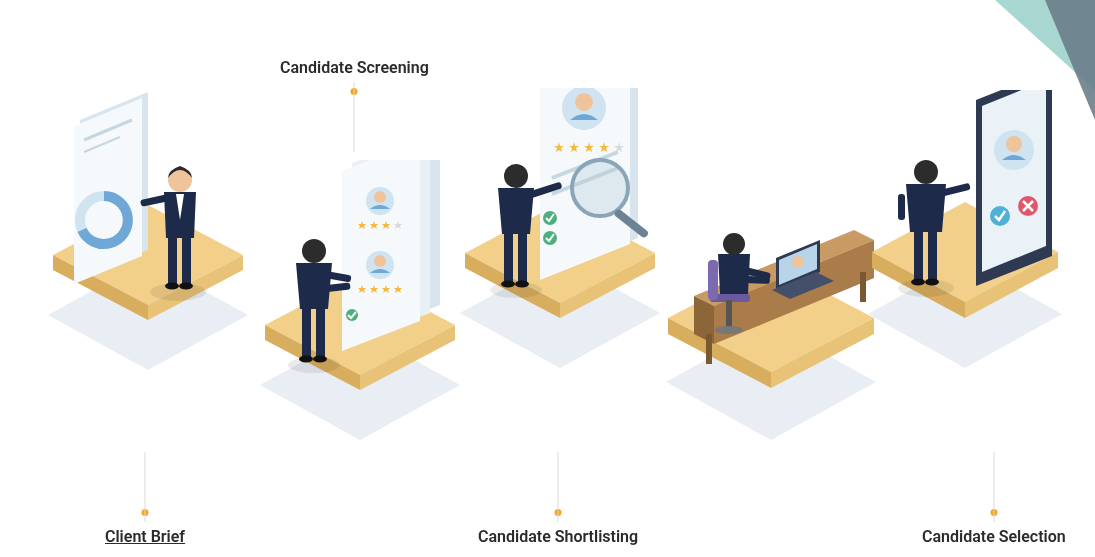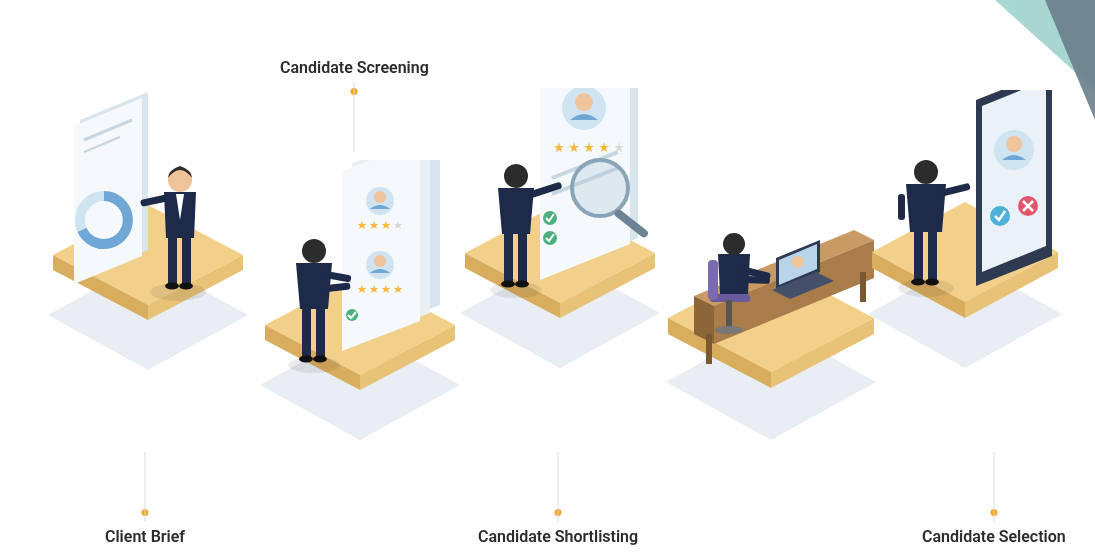--- a/index.html
+++ b/index.html
@@ -84,21 +84,21 @@
 <div class="stage">
 
   <div class="corner-triangle"></div>
 
   <div class="label label-top" style="left:280px;top:58px;">
     <span>Candidate Screening</span>
     <span class="dot"></span>
     <span class="line"></span>
   </div>
 
-  <div class="label label-bottom" style="left:105px;top:527px;">
+  <div class="label label-bottom" style="left:105px;top:527px;text-decoration:underline;">
     <span>Client Brief</span>
     <span class="dot"></span>
     <span class="line"></span>
   </div>
   <div class="label label-bottom" style="left:922px;top:527px;">
     <span>Candidate Selection</span>
     <span class="dot"></span>
     <span class="line"></span>
   </div>
   <div class="label label-bottom" style="left:478px;top:527px;">

